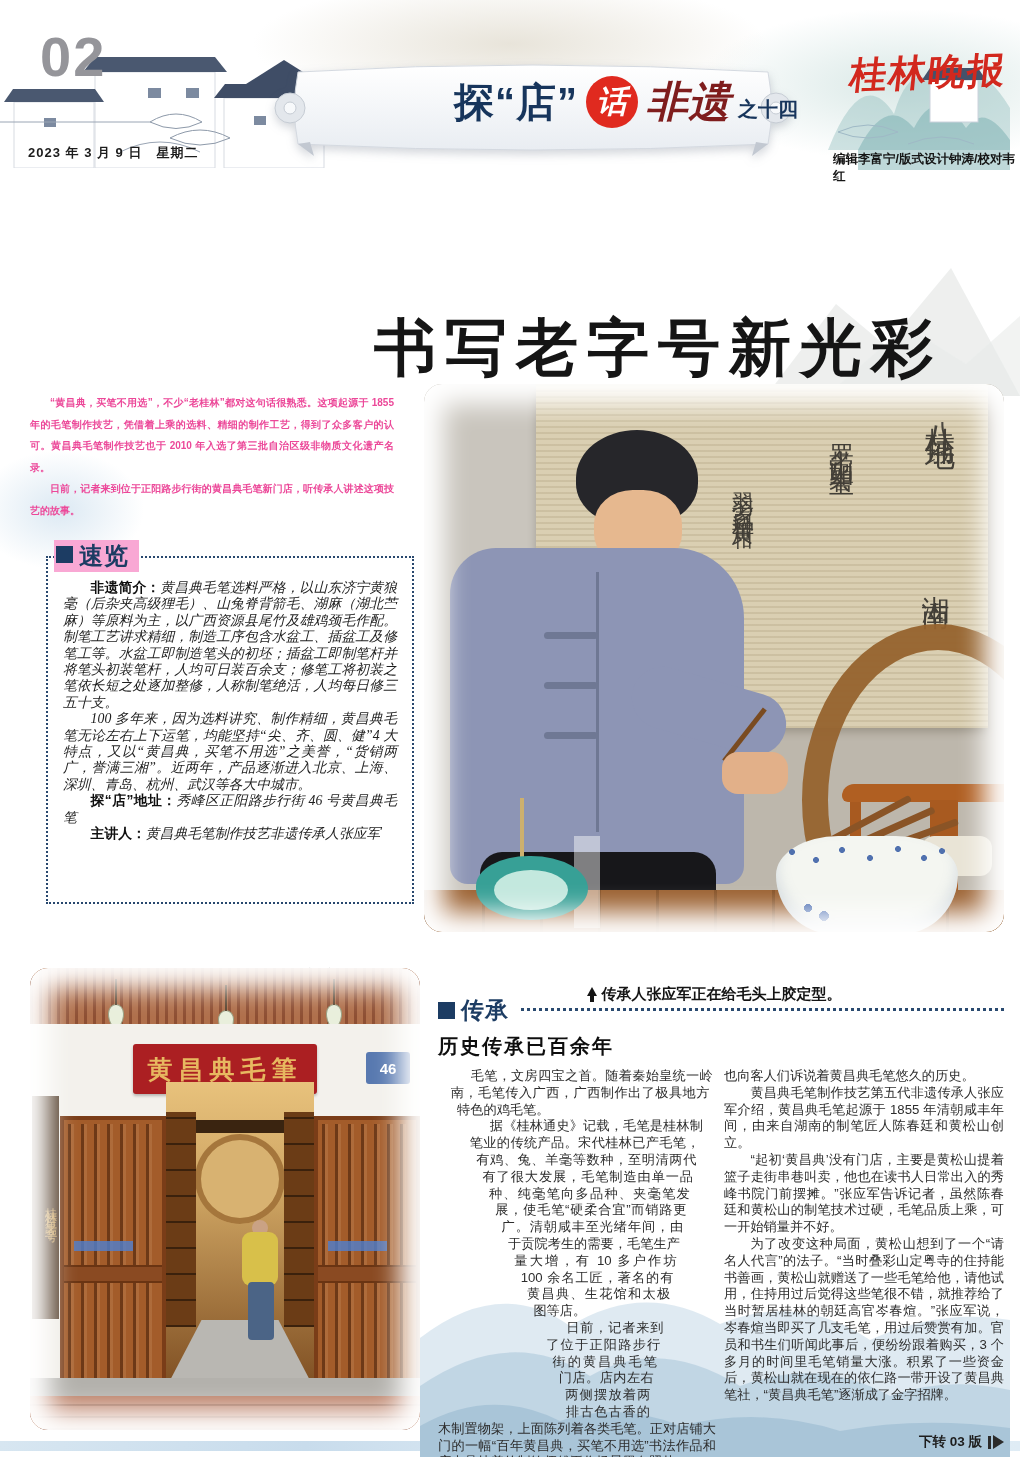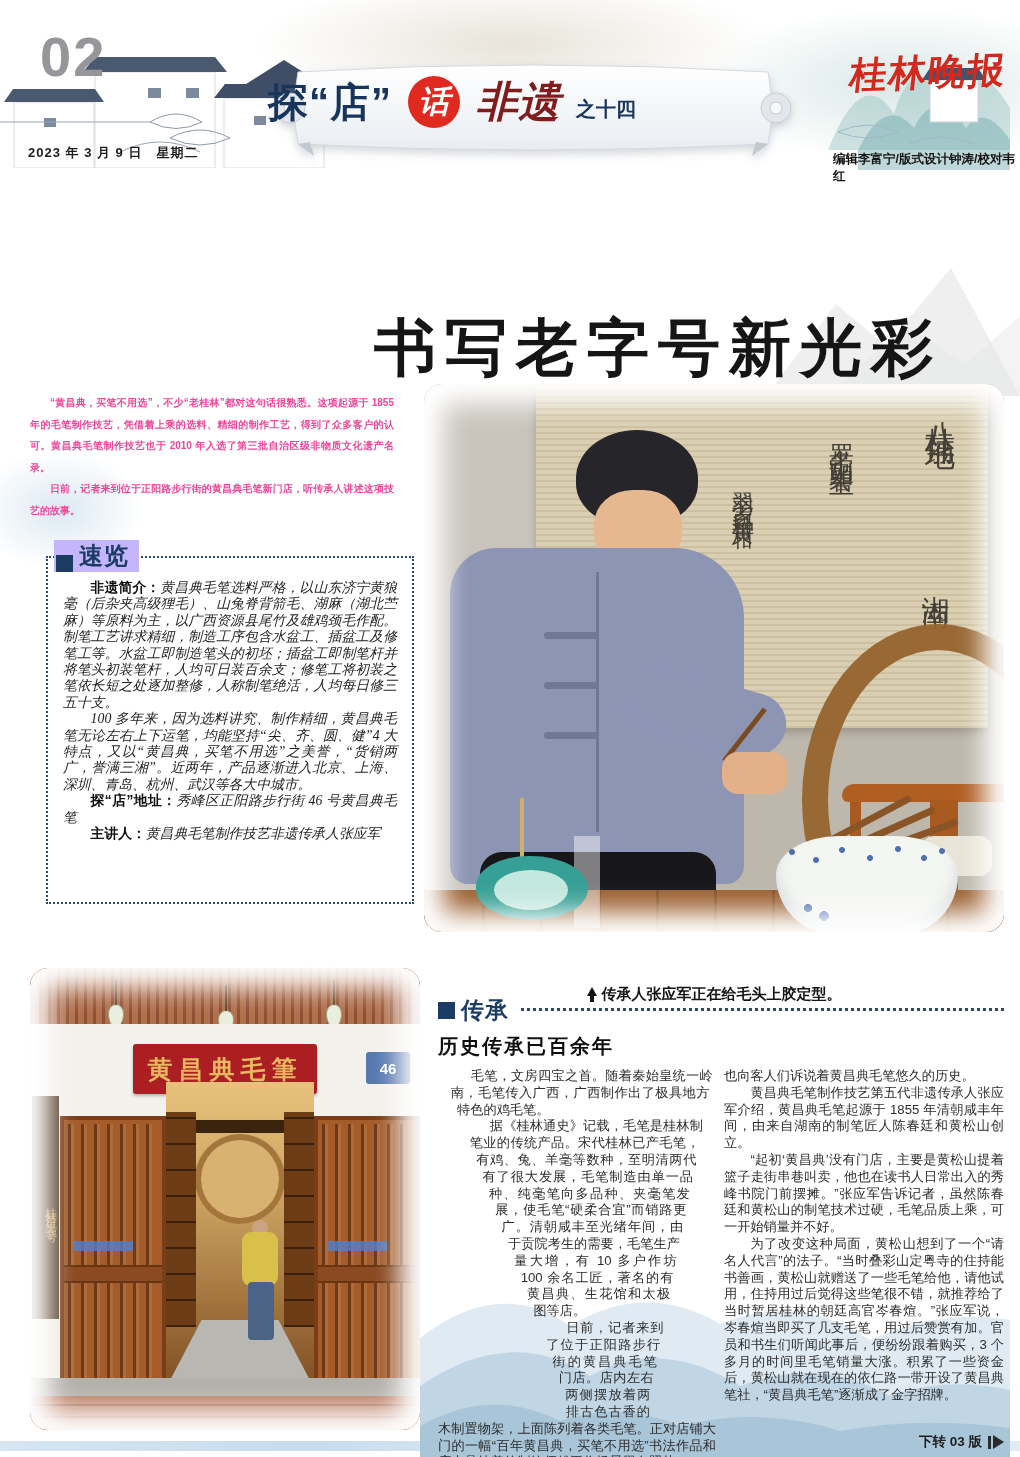--- a/index.html
+++ b/index.html
@@ -11,40 +11,40 @@
   .hdr-cloud1{left:250px;top:0;width:520px;height:110px;background:radial-gradient(ellipse at 50% 40%,#e8e4da 0%,rgba(232,228,218,0) 70%);}
   .hdr-cloud2{left:700px;top:10px;width:340px;height:150px;background:radial-gradient(ellipse at 60% 50%,#d9e8e6 0%,rgba(217,232,230,0) 72%);}
   .pagenum{left:40px;top:24px;font-size:56px;font-weight:700;color:#95959a;letter-spacing:2px;}
   .date{left:28px;top:144px;font-size:13px;font-weight:700;color:#1c1c1c;letter-spacing:1px;}
   .masthead{left:850px;top:48px;font-size:37px;font-weight:700;color:#d2281e;
             font-family:"Liberation Serif","DejaVu Serif",serif;transform:skewX(-8deg) rotate(-2deg);letter-spacing:2px;}
   .editors{left:833px;top:151px;font-size:12.5px;font-weight:700;color:#151515;}
 
   .banner{left:268px;top:56px;width:530px;height:108px;}
   .banner svg{position:absolute;left:0;top:0;filter:drop-shadow(0 4px 5px rgba(80,90,110,.25));}
-  .banner-text{position:absolute;left:0;top:0;width:100%;height:92px;display:flex;align-items:center;justify-content:flex-start;gap:16px;}
+  .banner-text{position:absolute;left:0;top:0;width:100%;height:92px;display:flex;align-items:center;justify-content:flex-end;gap:8px;}
   .bn1{font-size:40px;font-weight:900;color:#17355c;letter-spacing:1px;}
   .bn-seal{width:52px;height:52px;border-radius:50%;background:#e02a1f;display:flex;align-items:center;justify-content:center;
            color:#fff;font-size:31px;font-weight:700;font-family:"Liberation Serif","DejaVu Serif",serif;font-style:italic;}
   .bn2{font-size:42px;font-weight:900;color:#7f1d1d;font-family:"Liberation Serif","DejaVu Serif",serif;font-style:italic;}
   .bn3{font-size:20px;font-weight:700;color:#17355c;margin-top:14px;}
 
   
   .hl-mtn{left:766px;top:246px;width:254px;height:150px;opacity:.45;}
   .hl1{left:193px;top:222px;font-size:62px;font-weight:900;color:#151515;letter-spacing:5px;z-index:2;}
   .hl2{left:374px;top:306px;font-size:62px;font-weight:900;color:#151515;letter-spacing:9px;z-index:2;}
 
   
   .intro-wash{left:-25px;top:450px;width:170px;height:120px;background:radial-gradient(ellipse,#dce9f3 0%,rgba(220,233,243,0) 70%);}
   .intro{left:30px;top:392px;width:364px;font-size:10px;line-height:21.5px;font-weight:700;color:#ec4899;text-align:justify;}
   .intro p{margin:0;text-indent:2em;}
 
   
   .qvbox{left:46px;top:556px;width:368px;height:348px;border:2px dotted #28486e;box-sizing:border-box;background:rgba(255,255,255,.6);}
-  .qv-title{position:absolute;left:6px;top:-18px;background:#c4b5fd;padding:0 10px 0 2px;display:flex;align-items:flex-end;
+  .qv-title{position:absolute;left:6px;top:-18px;background:#f9a8d4;padding:0 10px 0 2px;display:flex;align-items:flex-start;
             color:#1c3c63;font-size:24px;font-weight:900;letter-spacing:1px;}
   .qv-sq{width:17px;height:17px;background:#1c3c63;margin:6px 6px 0 0;display:inline-block;}
   .qv-body{padding:22px 15px 0 15px;font-family:"Liberation Serif","DejaVu Serif",serif;font-style:italic;
            font-size:13.8px;line-height:16.4px;color:#1d1d1d;text-align:justify;}
   .qv-body p{margin:0;text-indent:2em;}
   .qv-label{font-style:normal;font-weight:800;font-family:"Liberation Sans","DejaVu Sans",sans-serif;color:#0f0f0f;}
 
   
   .cap{font-size:15px;font-weight:800;color:#141414;display:flex;align-items:center;margin-top:47px;}
   .cap-store{left:82px;top:920px;}

